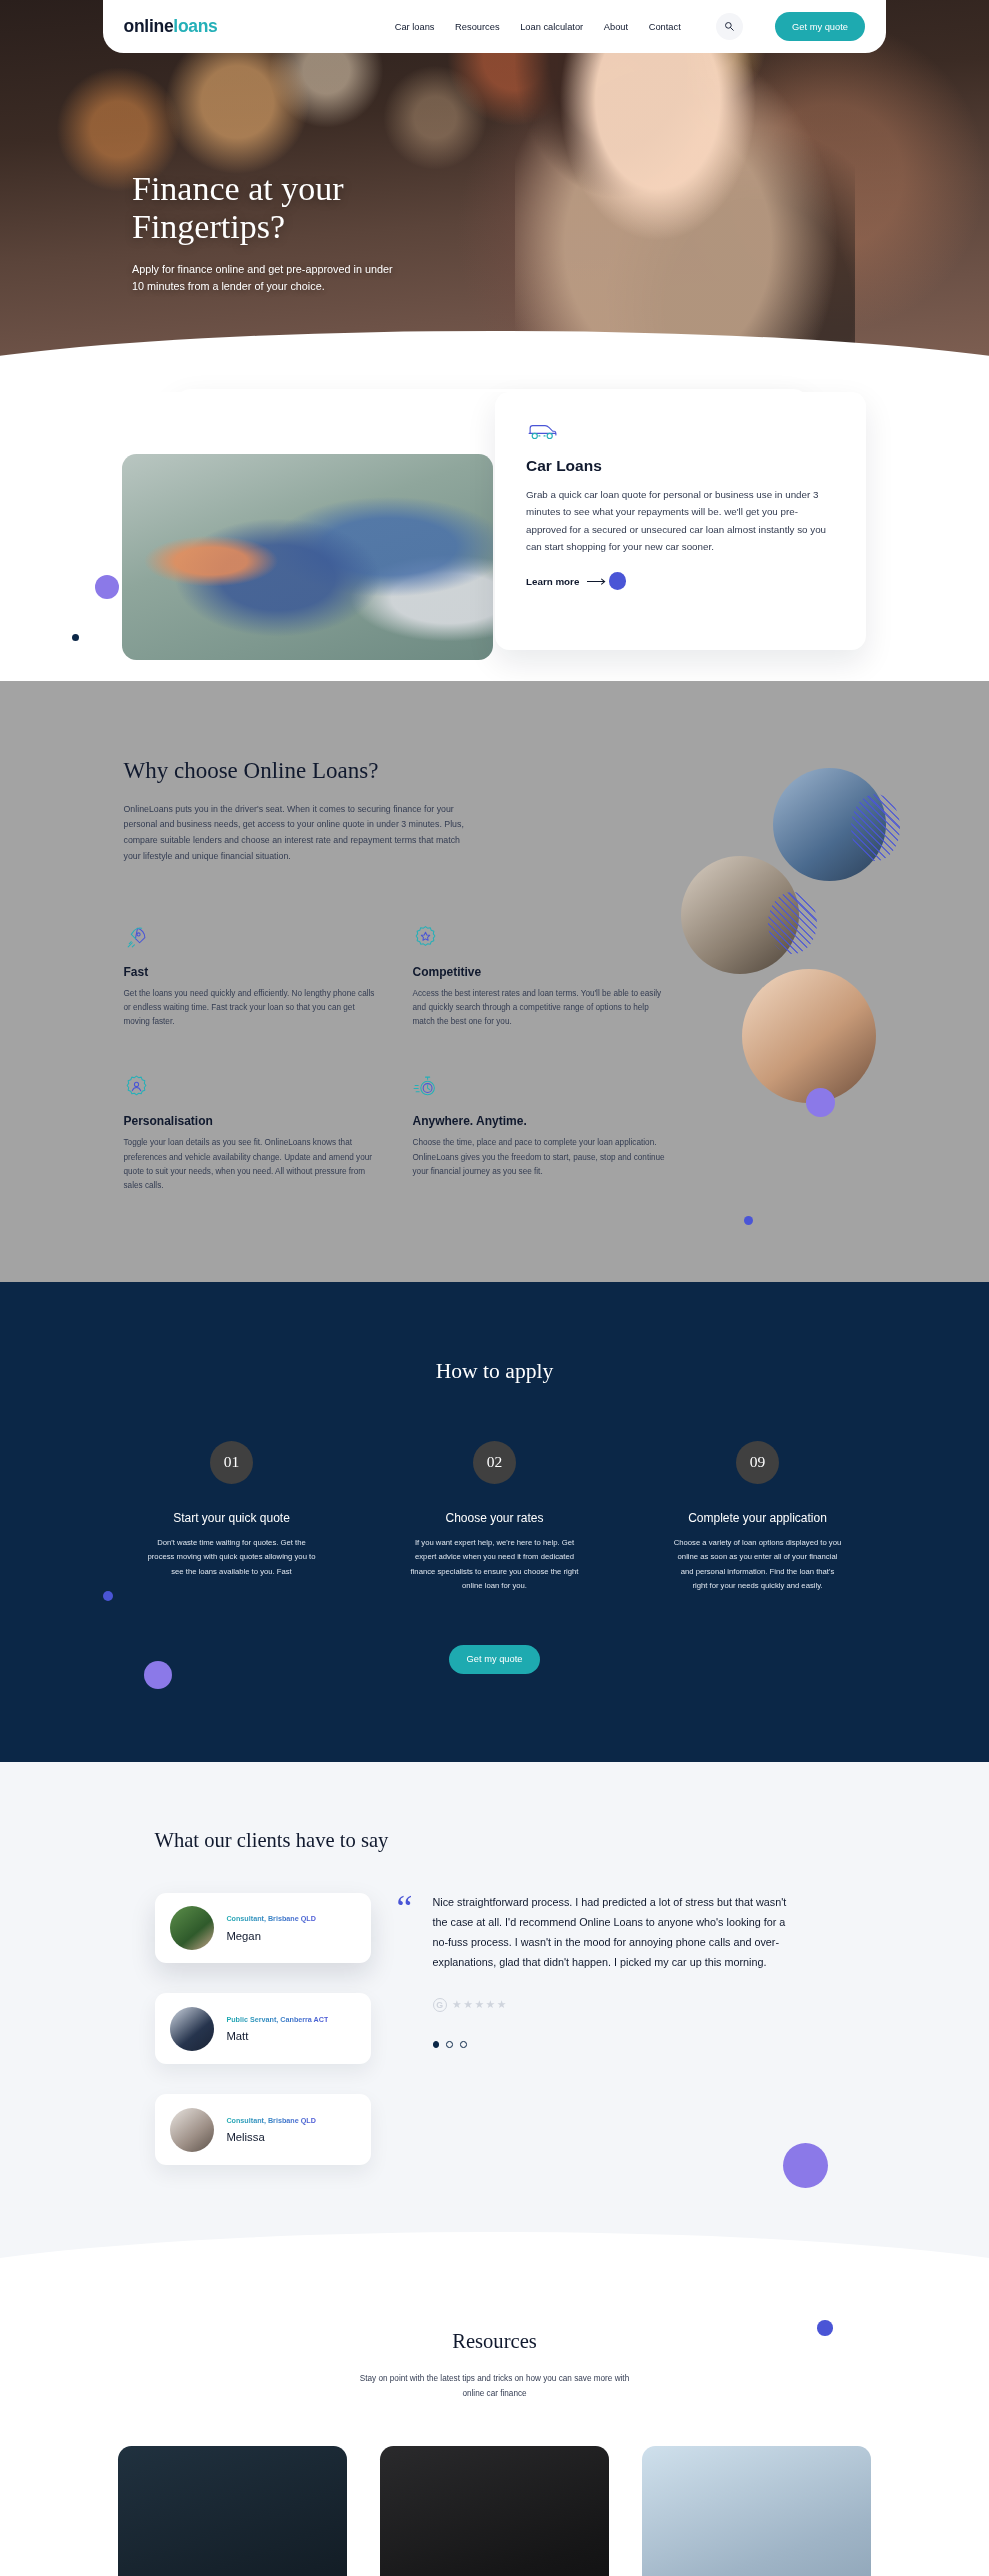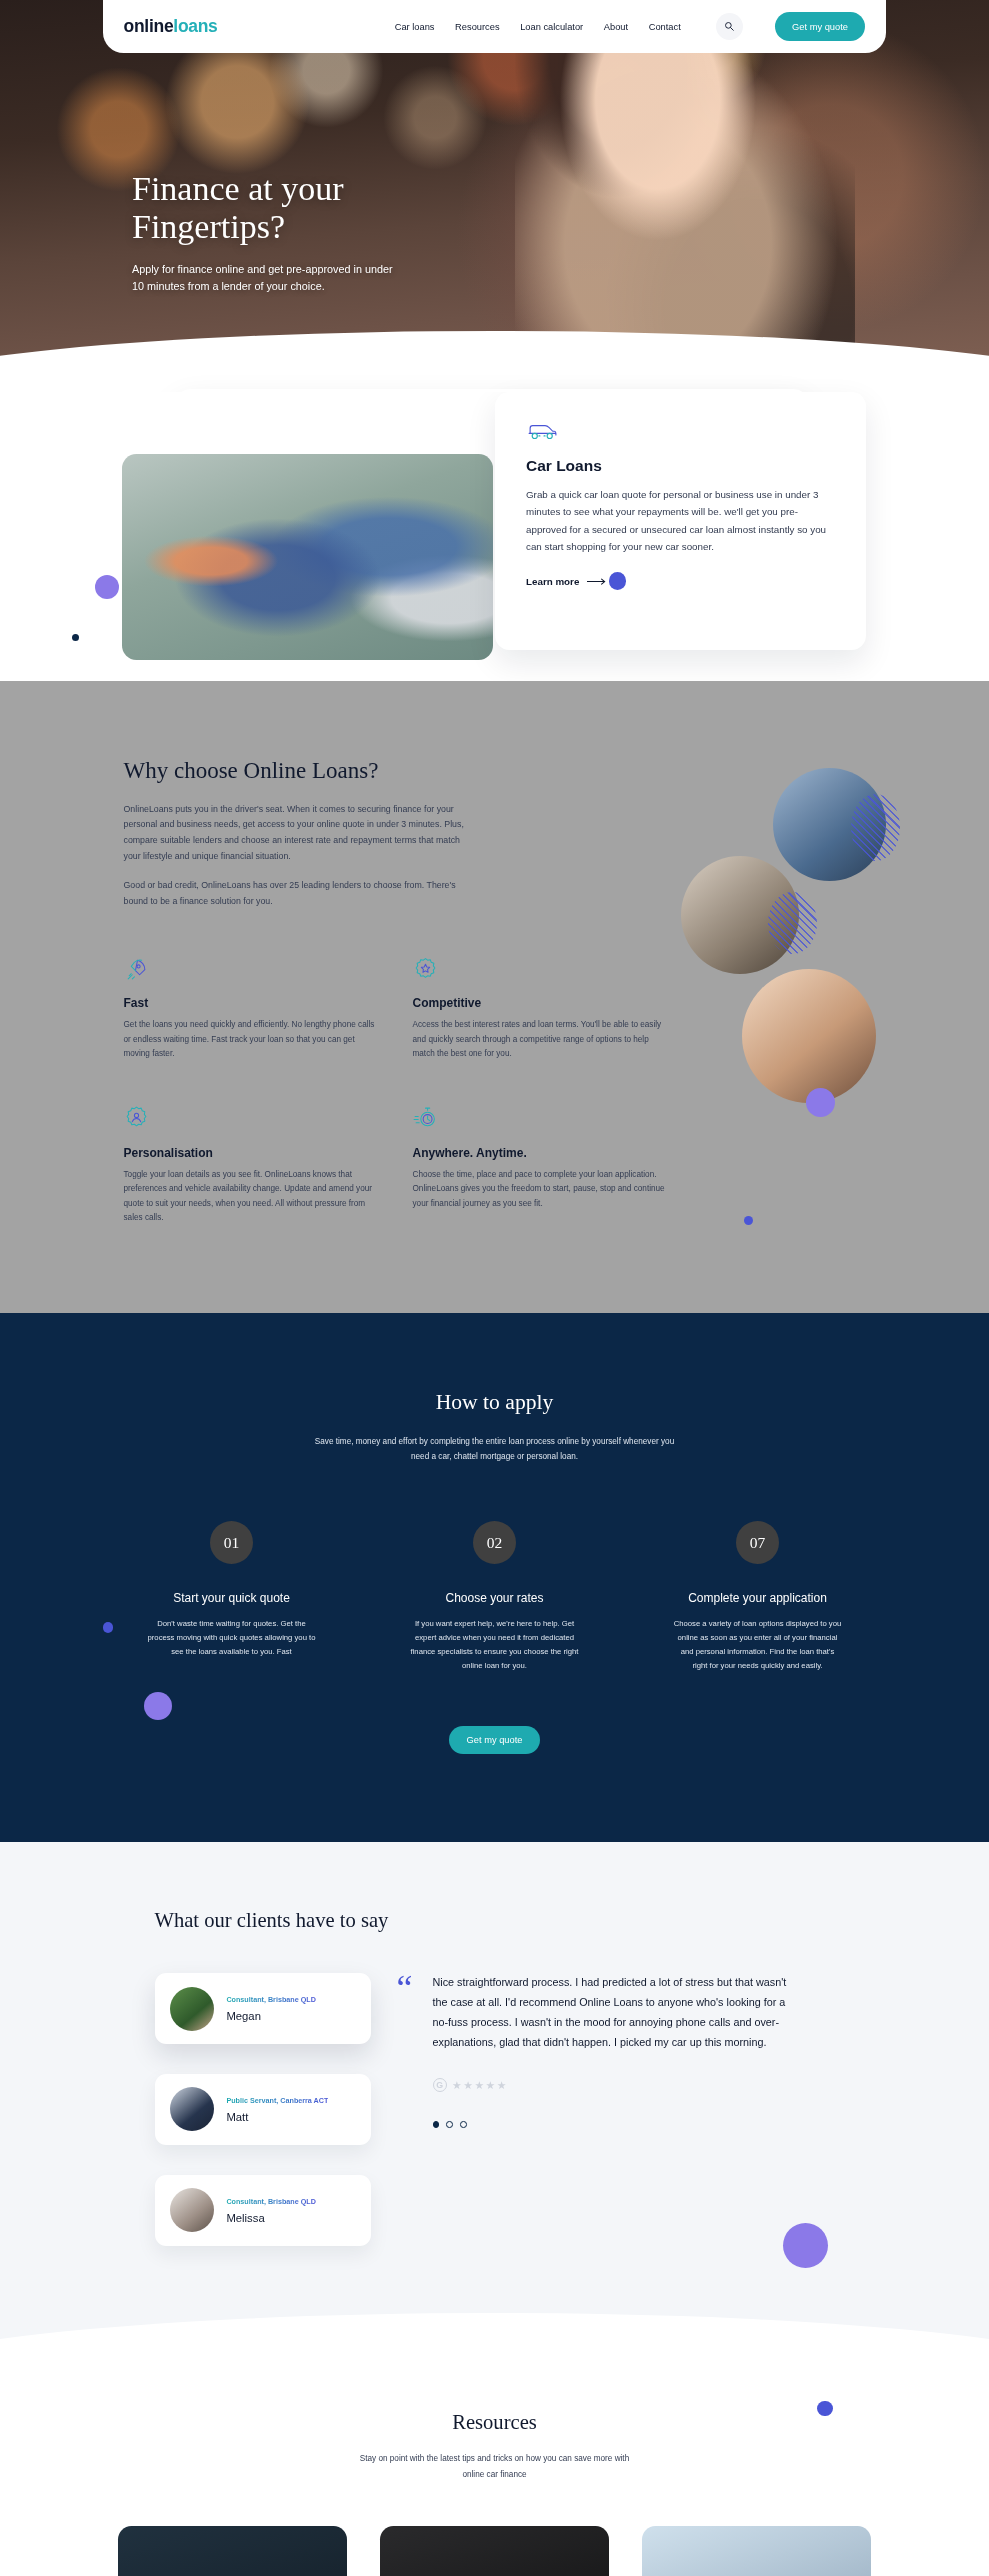--- a/index.html
+++ b/index.html
@@ -273,21 +273,20 @@
       <span class="arrow-dot"></span>
     </div>
   </div>
 </section>
 
 <section class="why">
   <div class="why-inner">
     <h2>Why choose Online Loans?</h2>
     <p>OnlineLoans puts you in the driver's seat. When it comes to securing finance for your personal and business needs, get access to your online quote in under 3 minutes. Plus, compare suitable lenders and choose an interest rate and repayment terms that match your lifestyle and unique financial situation.</p>
     <div class="spacer"></div>
-    <p>Good or bad credit, OnlineLoans has over 25 leading lenders to choose from. There's bound to be a finance solution for you.</p>
 
     <div class="feat-grid">
       <div class="feat">
         <span>
           <svg width="25" height="25" viewBox="0 0 48 48" fill="none" stroke="#25b0b8" stroke-width="2" stroke-linecap="round" stroke-linejoin="round">
             <path d="M26 8c8 2 14 10 14 18l-10 10-8-8z" stroke="#4a55d6"></path>
             <path d="M22 28l-8-8 6-8c4-4 10-5 14-4"></path>
             <circle cx="28" cy="20" r="3" stroke="#4a55d6"></circle>
             <path d="M10 38l4-4M8 44l8-8M16 44l4-4"></path>
           </svg>
@@ -335,34 +334,33 @@
     <div class="circ-photo cp2"></div>
     <div class="hatch" style="right:49px;top:134px;width:49px;height:62px;"></div>
     <div class="circ-photo cp3"></div>
     <div class="blob" style="right:31px;top:330px;width:29px;height:29px;background:#8b79e8;"></div>
   </div>
   <div class="blob" style="left:744px;top:535px;width:9.3px;height:9.3px;background:#4a55d6;"></div>
 </section>
 
 <section class="how">
   <h2>How to apply</h2>
-  <p class="how-sub">Save time, money and effort by completing the entire loan process online by yourself whenever you need a car, chattel mortgage or personal loan.</p>
   <div class="steps">
     <div class="step">
       <div class="step-num serif">01</div>
       <h4>Start your quick quote</h4>
       <p>Don't waste time waiting for quotes. Get the process moving with quick quotes allowing you to see the loans available to you. Fast</p>
     </div>
     <div class="step">
       <div class="step-num serif">02</div>
       <h4>Choose your rates</h4>
       <p>If you want expert help, we're here to help. Get expert advice when you need it from dedicated finance specialists to ensure you choose the right online loan for you.</p>
     </div>
     <div class="step">
-      <div class="step-num serif">07</div>
+      <div class="step-num serif">09</div>
       <h4>Complete your application</h4>
       <p>Choose a variety of loan options displayed to you online as soon as you enter all of your financial and personal information. Find the loan that's right for your needs quickly and easily.</p>
     </div>
   </div>
   <div class="how-cta">
     <button class="btn-teal">Get my quote</button>
   </div>
   <div class="blob" style="left:103px;top:309px;width:10.3px;height:10.3px;background:#4a55d6;"></div>
   <div class="blob" style="left:144px;top:379px;width:28px;height:28px;background:#8b79e8;"></div>
 </section>

